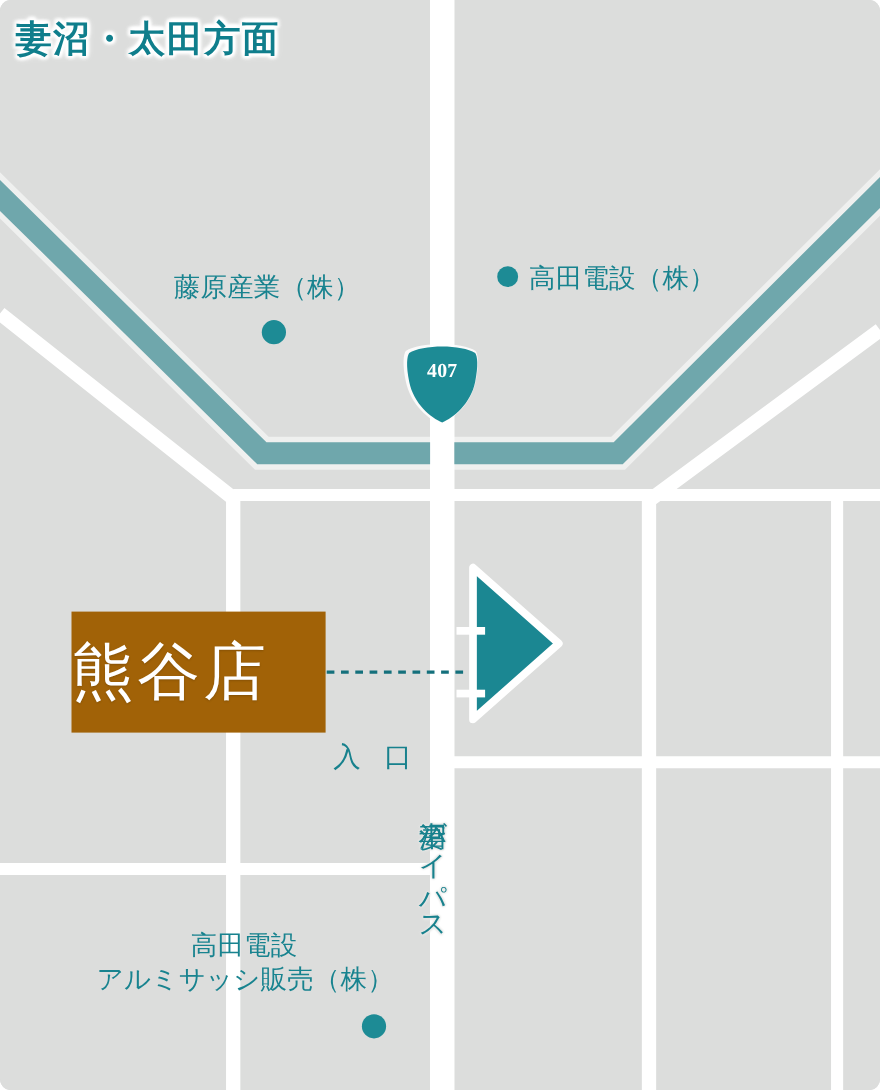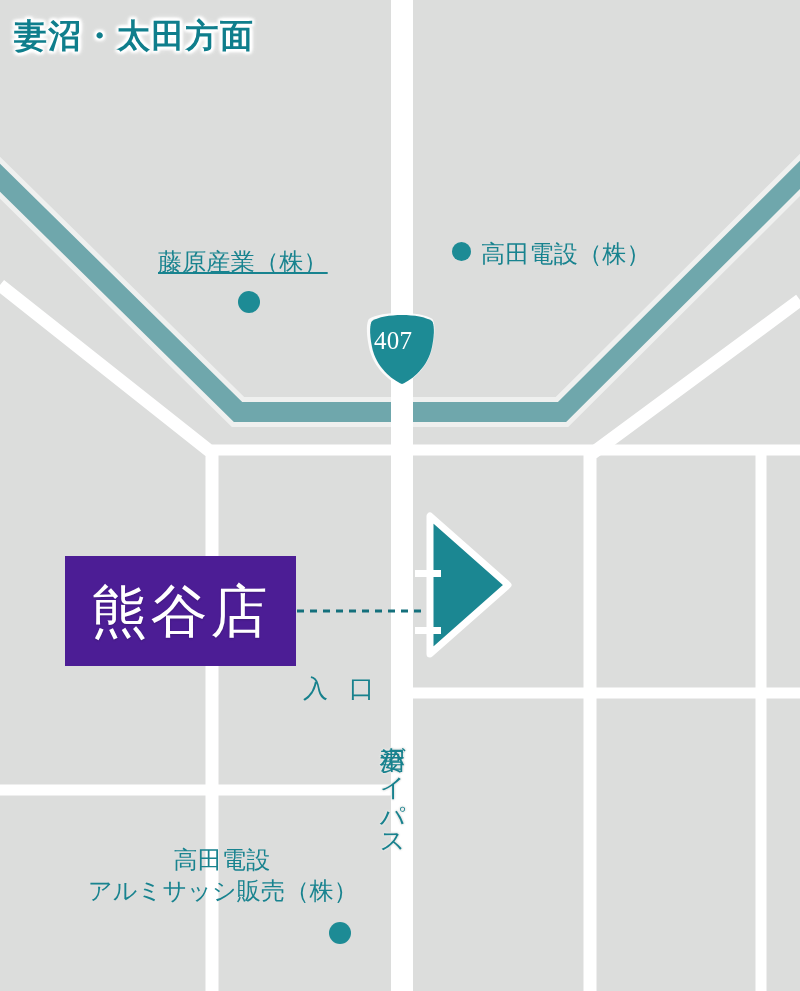--- a/index.html
+++ b/index.html
@@ -7,20 +7,21 @@
     padding: 0;
     background: #ffffff;
   }
   #map-root {
     position: relative;
     width: 800px;
     height: 991px;
     overflow: hidden;
     background: #dcdddc;
     font-family: "Liberation Serif", "DejaVu Serif", serif;
+    border-radius: 10px;
   }
   #map-svg {
     position: absolute;
     left: 0;
     top: 0;
     width: 800px;
     height: 991px;
     display: block;
   }
 
@@ -50,21 +51,21 @@
   #dir-south { right: 16px; bottom: 16px; }
 
   
   .poi-label {
     font-size: 24px;
     color: #18838f;
     letter-spacing: 0.01em;
   }
   .poi-label.stacked { line-height: 1.28; text-align: center; }
 
-  #poi-fujiwara { left: 158px; top: 250px; text-decoration: underline; }
+  #poi-fujiwara { left: 158px; top: 250px; }
   #poi-takada   { left: 452px; top: 242px; display: flex; gap: 10px; }
   #poi-saihoku  { left: 88px;  top: 845px; text-align: right; }
   #poi-saihoku .row1 { display:block; text-align: center; padding-right: 2px;}
   #poi-saihoku .row2 { display:block; }
 
   .poi-dot {
     position: absolute;
     width: 22px;
     height: 22px;
     border-radius: 50%;
@@ -104,43 +105,43 @@
        0 1px 2px #e6e7e6,  0 -1px 2px #e6e7e6;
   }
 
   
   #store-box {
     position: absolute;
     left: 65px;
     top: 556px;
     width: 231px;
     height: 110px;
-    background: #4c1d95;
+    background: #a16207;
     display: flex;
     align-items: center;
-    justify-content: center;
   }
   #store-box .store-text {
     color: #ffffff;
     font-size: 57px;
     font-weight: 400;
     letter-spacing: 0.05em;
     line-height: 1;
     text-shadow: 0 1px 2px rgba(0,0,0,0.18);
   }
 
   
   #shield-number {
     position: absolute;
     left: 374px;
     top: 327px;
     width: 56px;
+    text-align: center;
     color: #ffffff;
-    font-size: 25px;
-    font-weight: 400;
+    font-size: 18px;
+    font-weight: 700;
     letter-spacing: 0.01em;
     pointer-events: none;
   }
 </style>
 </head>
 <body>
 
 <div id="map-root">
 
   <svg id="map-svg" viewBox="0 0 800 991">

